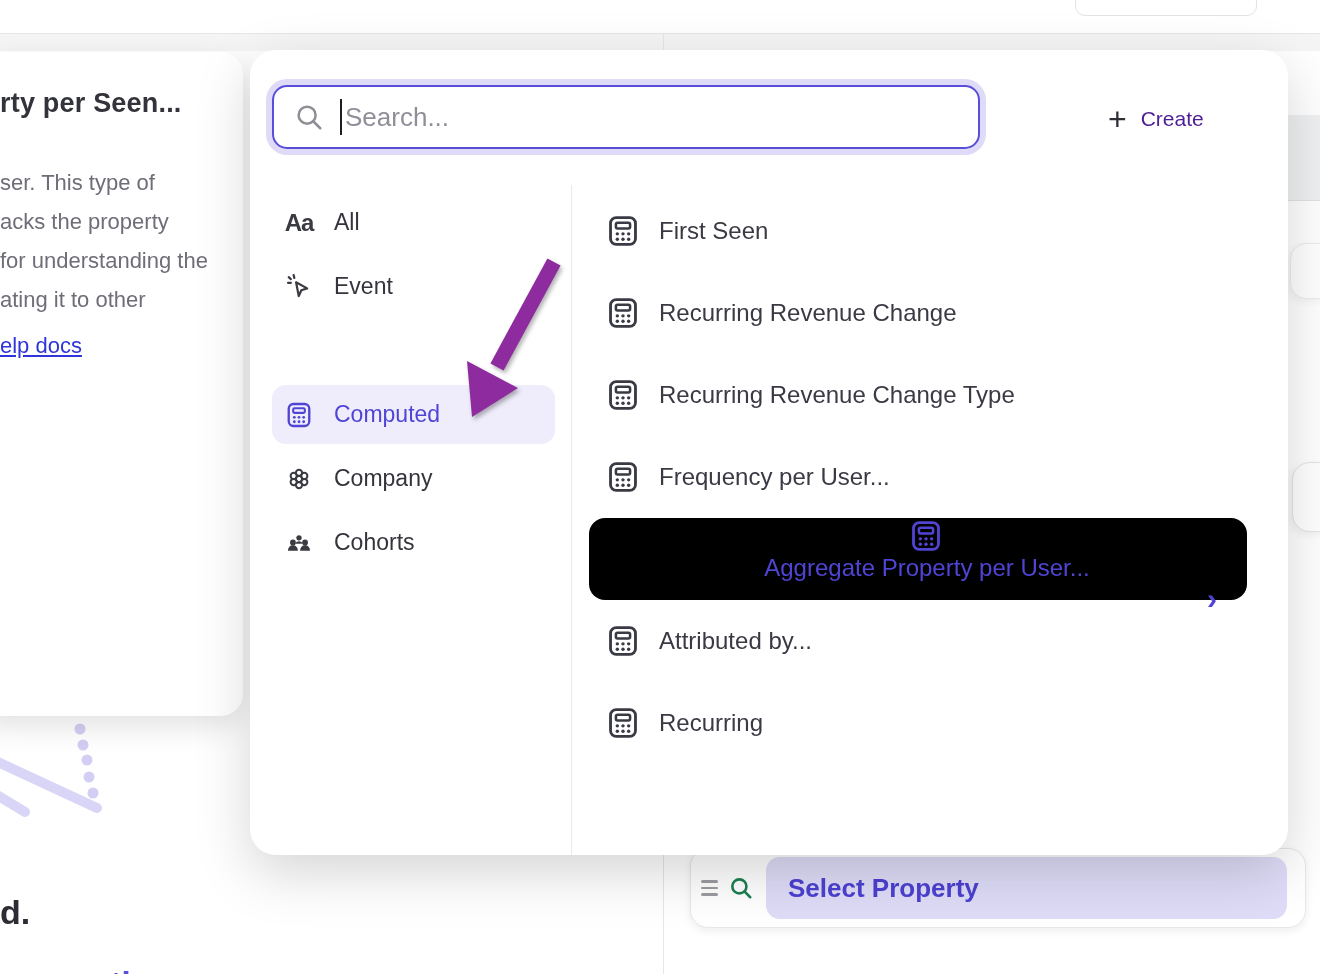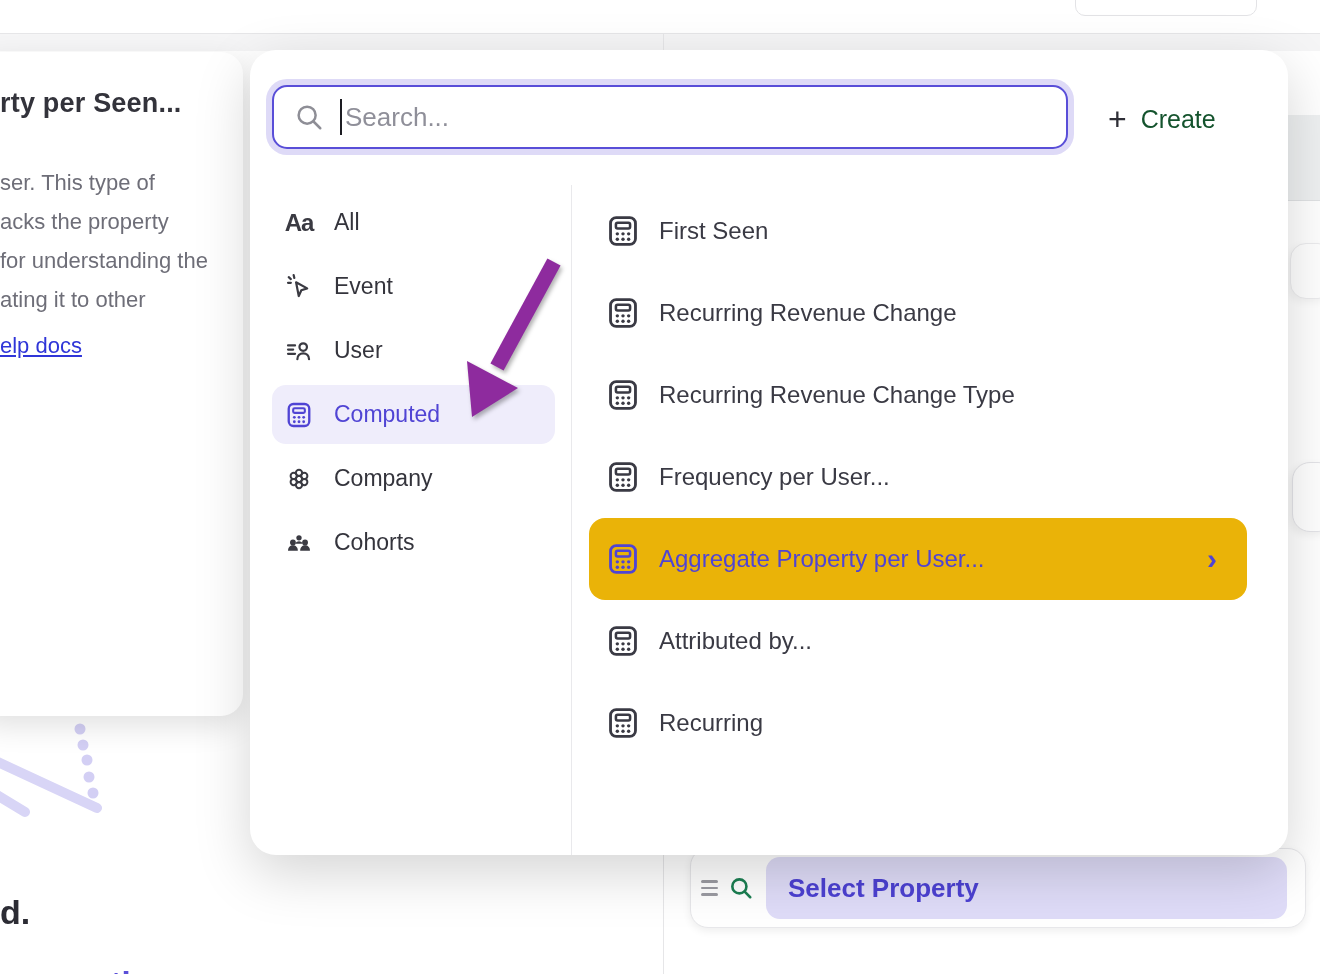--- a/index.html
+++ b/index.html
@@ -44,46 +44,46 @@
               box-shadow:0 3px 8px rgba(0,0,0,.07); display:flex; align-items:center; padding:0 18px 0 8px; }
   .drag-handle { width:17px; display:flex; flex-direction:column; gap:4px; margin:0 10px 0 2px; }
   .drag-handle i { display:block; height:2.5px; background:#9b9ba2; border-radius:2px; }
   .sel-pill { flex:1; height:62px; margin-left:12px; background:#dfdcf8; border-radius:14px;
               display:flex; align-items:center; padding-left:22px;
               font-size:26px; font-weight:600; color:#4c41d2; }
 
   
   .modal { left:250px; top:50px; width:1038px; height:805px; background:#fff;
            border-radius:26px; box-shadow:0 18px 55px rgba(0,0,0,.17); z-index:5; }
-  .search-box { position:absolute; left:22px; top:35px; width:796px; height:64px;
+  .search-box { position:absolute; left:22px; top:35px; width:708px; height:64px;
                 border:2px solid #594ed8; border-radius:15px; background:#fff;
                 box-shadow:0 0 0 6px #dedaf7; display:flex; align-items:center; padding:0 16px 0 20px; }
   .caret { width:2px; height:36px; background:#1c1c22; margin:0 3px 0 16px; }
   .search-box input { flex:1; border:none; outline:none; font-size:26px; color:#1c1c22;
                       font-family:"Liberation Sans", sans-serif; background:transparent; }
   .search-box input::placeholder { color:#8f8f99; }
   .create-btn { position:absolute; left:858px; top:48px; height:42px; display:flex;
                 align-items:center; gap:14px; cursor:pointer; }
   .create-plus { font-size:32px; font-weight:400; color:#2e2e36; line-height:1; }
-  .create-label { font-size:25px; font-weight:500; color:#14532d; }
+  .create-label { font-size:21px; font-weight:500; color:#4c1d95; }
   .inner-vdiv { position:absolute; left:321px; top:135px; bottom:0; width:1px; background:#e9e9ec; }
 
   
   .cat-row { position:absolute; left:22px; width:283px; height:59px; display:flex;
              align-items:center; border-radius:14px; color:#34343c; cursor:pointer; }
   .cat-row.selected { background:#efedfb; color:#5044d4;text-align:center; }
   .cat-icon { width:30px; height:30px; margin-left:12px; display:flex; align-items:center;
               justify-content:center; flex:none; }
   .cat-label { margin-left:20px; font-size:23px; font-weight:500; }
   .aa-glyph { font-size:24px; font-weight:600; color:#3a3a42; letter-spacing:-1px; }
 
   
   .prop-row { position:absolute; left:339px; width:658px; height:70px; display:flex;
               align-items:center; border-radius:16px; color:#3a3a44; cursor:pointer; }
-  .prop-row.selected { background:#eab308; color:#5044d4; height:82px; }
+  .prop-row.selected { background:#000000; color:#5044d4; height:82px;flex-direction:column; }
   .prop-icon { width:36px; height:36px; margin-left:16px; display:flex; align-items:center;
                justify-content:center; flex:none; }
   .prop-label { margin-left:18px; font-size:24px; font-weight:500; }
   .chevron { margin-left:auto; margin-right:30px; font-size:30px; font-weight:600; color:#5044d4; }
 
   
   .anno-arrow { left:455px; top:245px; z-index:20; filter:drop-shadow(2px 3px 2px rgba(0,0,0,.30)); }
 
   svg.ic { display:block; }
 </style>
@@ -169,32 +169,20 @@
       <span class="cat-icon">
         <svg class="ic" width="28" height="28" viewBox="0 0 24 24" fill="none" stroke="#3a3a42" stroke-width="1.9" stroke-linecap="round" stroke-linejoin="round">
           <path d="M9.5 8 L19 13.2 L14 14.8 L11.8 19.8 Z"></path>
           <line x1="3.2" y1="3.6" x2="5" y2="5.2"></line>
           <line x1="2.6" y1="8.4" x2="5" y2="8.4"></line>
           <line x1="7.4" y1="1.8" x2="8" y2="4.2"></line>
         </svg>
       </span>
       <span class="cat-label">Event</span>
     </div>
-    <div class="cat-row" style="top:271px">
-      <span class="cat-icon">
-        <svg class="ic" width="28" height="28" viewBox="0 0 24 24" fill="none" stroke="#3a3a42" stroke-width="1.9" stroke-linecap="round">
-          <line x1="2.6" y1="7.2" x2="8.6" y2="7.2"></line>
-          <line x1="2.6" y1="10.8" x2="7" y2="10.8"></line>
-          <line x1="2.6" y1="14.4" x2="8.6" y2="14.4"></line>
-          <circle cx="15.6" cy="8.6" r="3.2"></circle>
-          <path d="M10.6 19 c0-3.1 2.3-5 5-5 s5 1.9 5 5"></path>
-        </svg>
-      </span>
-      <span class="cat-label">User</span>
-    </div>
     <div class="cat-row selected" style="top:335px">
       <span class="cat-icon">
         <svg class="ic" width="28" height="28" viewBox="0 0 24 24" fill="none" stroke="currentColor" stroke-width="2" stroke-linecap="round">
           <rect x="3.2" y="2.6" width="17.6" height="18.8" rx="4"></rect>
           <rect x="7" y="6.2" width="10" height="4" rx="1.2" stroke-width="1.8"></rect>
           <g fill="currentColor" stroke="none">
             <circle cx="8" cy="14" r="1.2"></circle>
               <circle cx="12" cy="14" r="1.2"></circle>
               <circle cx="16" cy="14" r="1.2"></circle>
             <circle cx="8" cy="17.8" r="1.2"></circle>

